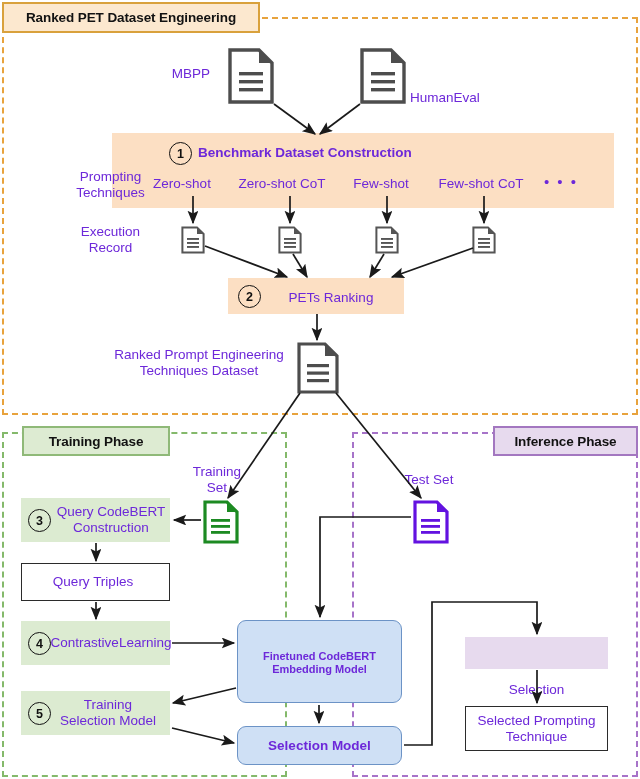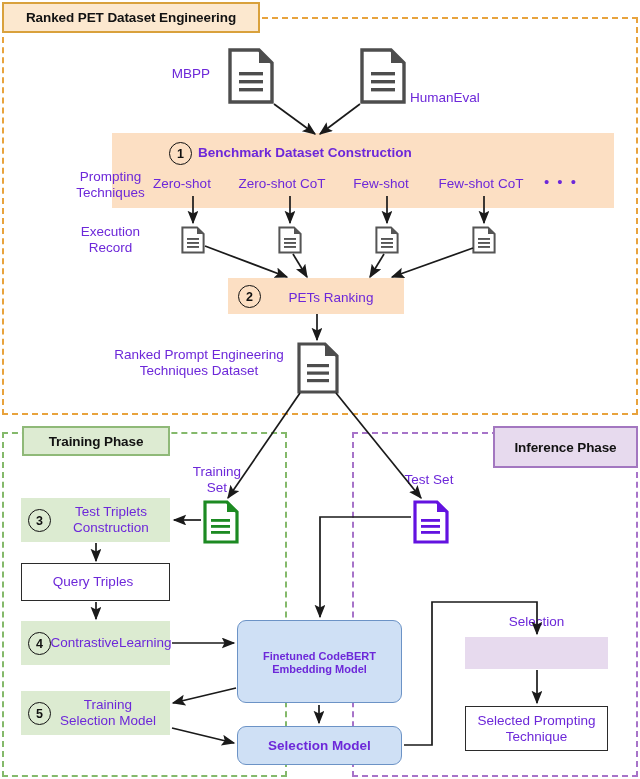--- a/index.html
+++ b/index.html
@@ -55,21 +55,21 @@
   <div class="abs dash-purple" style="left:352px;top:432px;width:286px;height:345px;"></div>
 
   <div class="abs chip chip-orange" style="left:2px;top:2px;width:258px;height:31px;">
     <span>Ranked PET Dataset Engineering</span>
   </div>
 
   <div class="abs chip chip-green" style="left:2px;top:426px;width:148px;height:30px;">
     <span>Training Phase</span>
   </div>
 
-  <div class="abs chip chip-purple" style="left:493px;top:426px;width:145px;height:42px;">
+  <div class="abs chip chip-purple" style="left:493px;top:426px;width:145px;height:30px;">
     <span>Inference Phase</span>
   </div>
 
   <div class="abs lbl" style="left:160px;top:64px;width:62px;height:20px;">
     <span>MBPP</span>
   </div>
 
   <div class="abs lbl" style="left:410px;top:64px;width:86px;height:20px;justify-content:flex-start;margin-top:24px;">
     <span>HumanEval</span>
   </div>
@@ -130,21 +130,21 @@
 
   <div class="abs lbl" style="left:392px;top:470px;width:74px;height:20px;">
     <span>Test Set</span>
   </div>
 
   <div class="abs box-green" style="left:21px;top:498px;width:149px;height:44px;"></div>
   <div class="circ" style="left:28px;top:509px;">
     <span>3</span>
   </div>
   <div class="abs lbl" style="left:55px;top:502px;width:112px;height:36px;flex-direction:column;">
-    <span>Test Triplets</span>
+    <span>Query CodeBERT</span>
     <span>Construction</span>
   </div>
 
   <div class="abs box-white" style="left:21px;top:563px;width:149px;height:38px;"></div>
   <div class="abs lbl" style="left:15px;top:572px;width:149px;height:20px;padding-left:7px;">
     <span>Query Triples</span>
   </div>
 
   <div class="abs box-green" style="left:21px;top:621px;width:149px;height:44px;"></div>
   <div class="circ" style="left:28px;top:632px;">
@@ -169,21 +169,21 @@
     <span>Finetuned CodeBERT</span>
     <span>Embedding Model</span>
   </div>
 
   <div class="abs box-blue" style="left:237px;top:726px;width:165px;height:39px;"></div>
   <div class="abs lbl bold" style="left:237px;top:736px;width:165px;height:20px;font-size:13.5px;">
     <span>Selection Model</span>
   </div>
 
   <div class="abs box-purple" style="left:465px;top:637px;width:143px;height:32px;"></div>
-  <div class="abs lbl" style="left:465px;top:612px;width:143px;height:20px;">
+  <div class="abs lbl" style="left:465px;top:680px;width:143px;height:20px;">
     <span>Selection</span>
   </div>
 
   <div class="abs box-white" style="left:465px;top:706px;width:143px;height:45px;"></div>
   <div class="abs lbl" style="left:465px;top:711px;width:143px;height:36px;flex-direction:column;">
     <span>Selected Prompting</span>
     <span>Technique</span>
   </div>
 
   <svg class="docicon" style="left:228px;top:48px;" width="46" height="56" viewBox="0 0 46 56">

